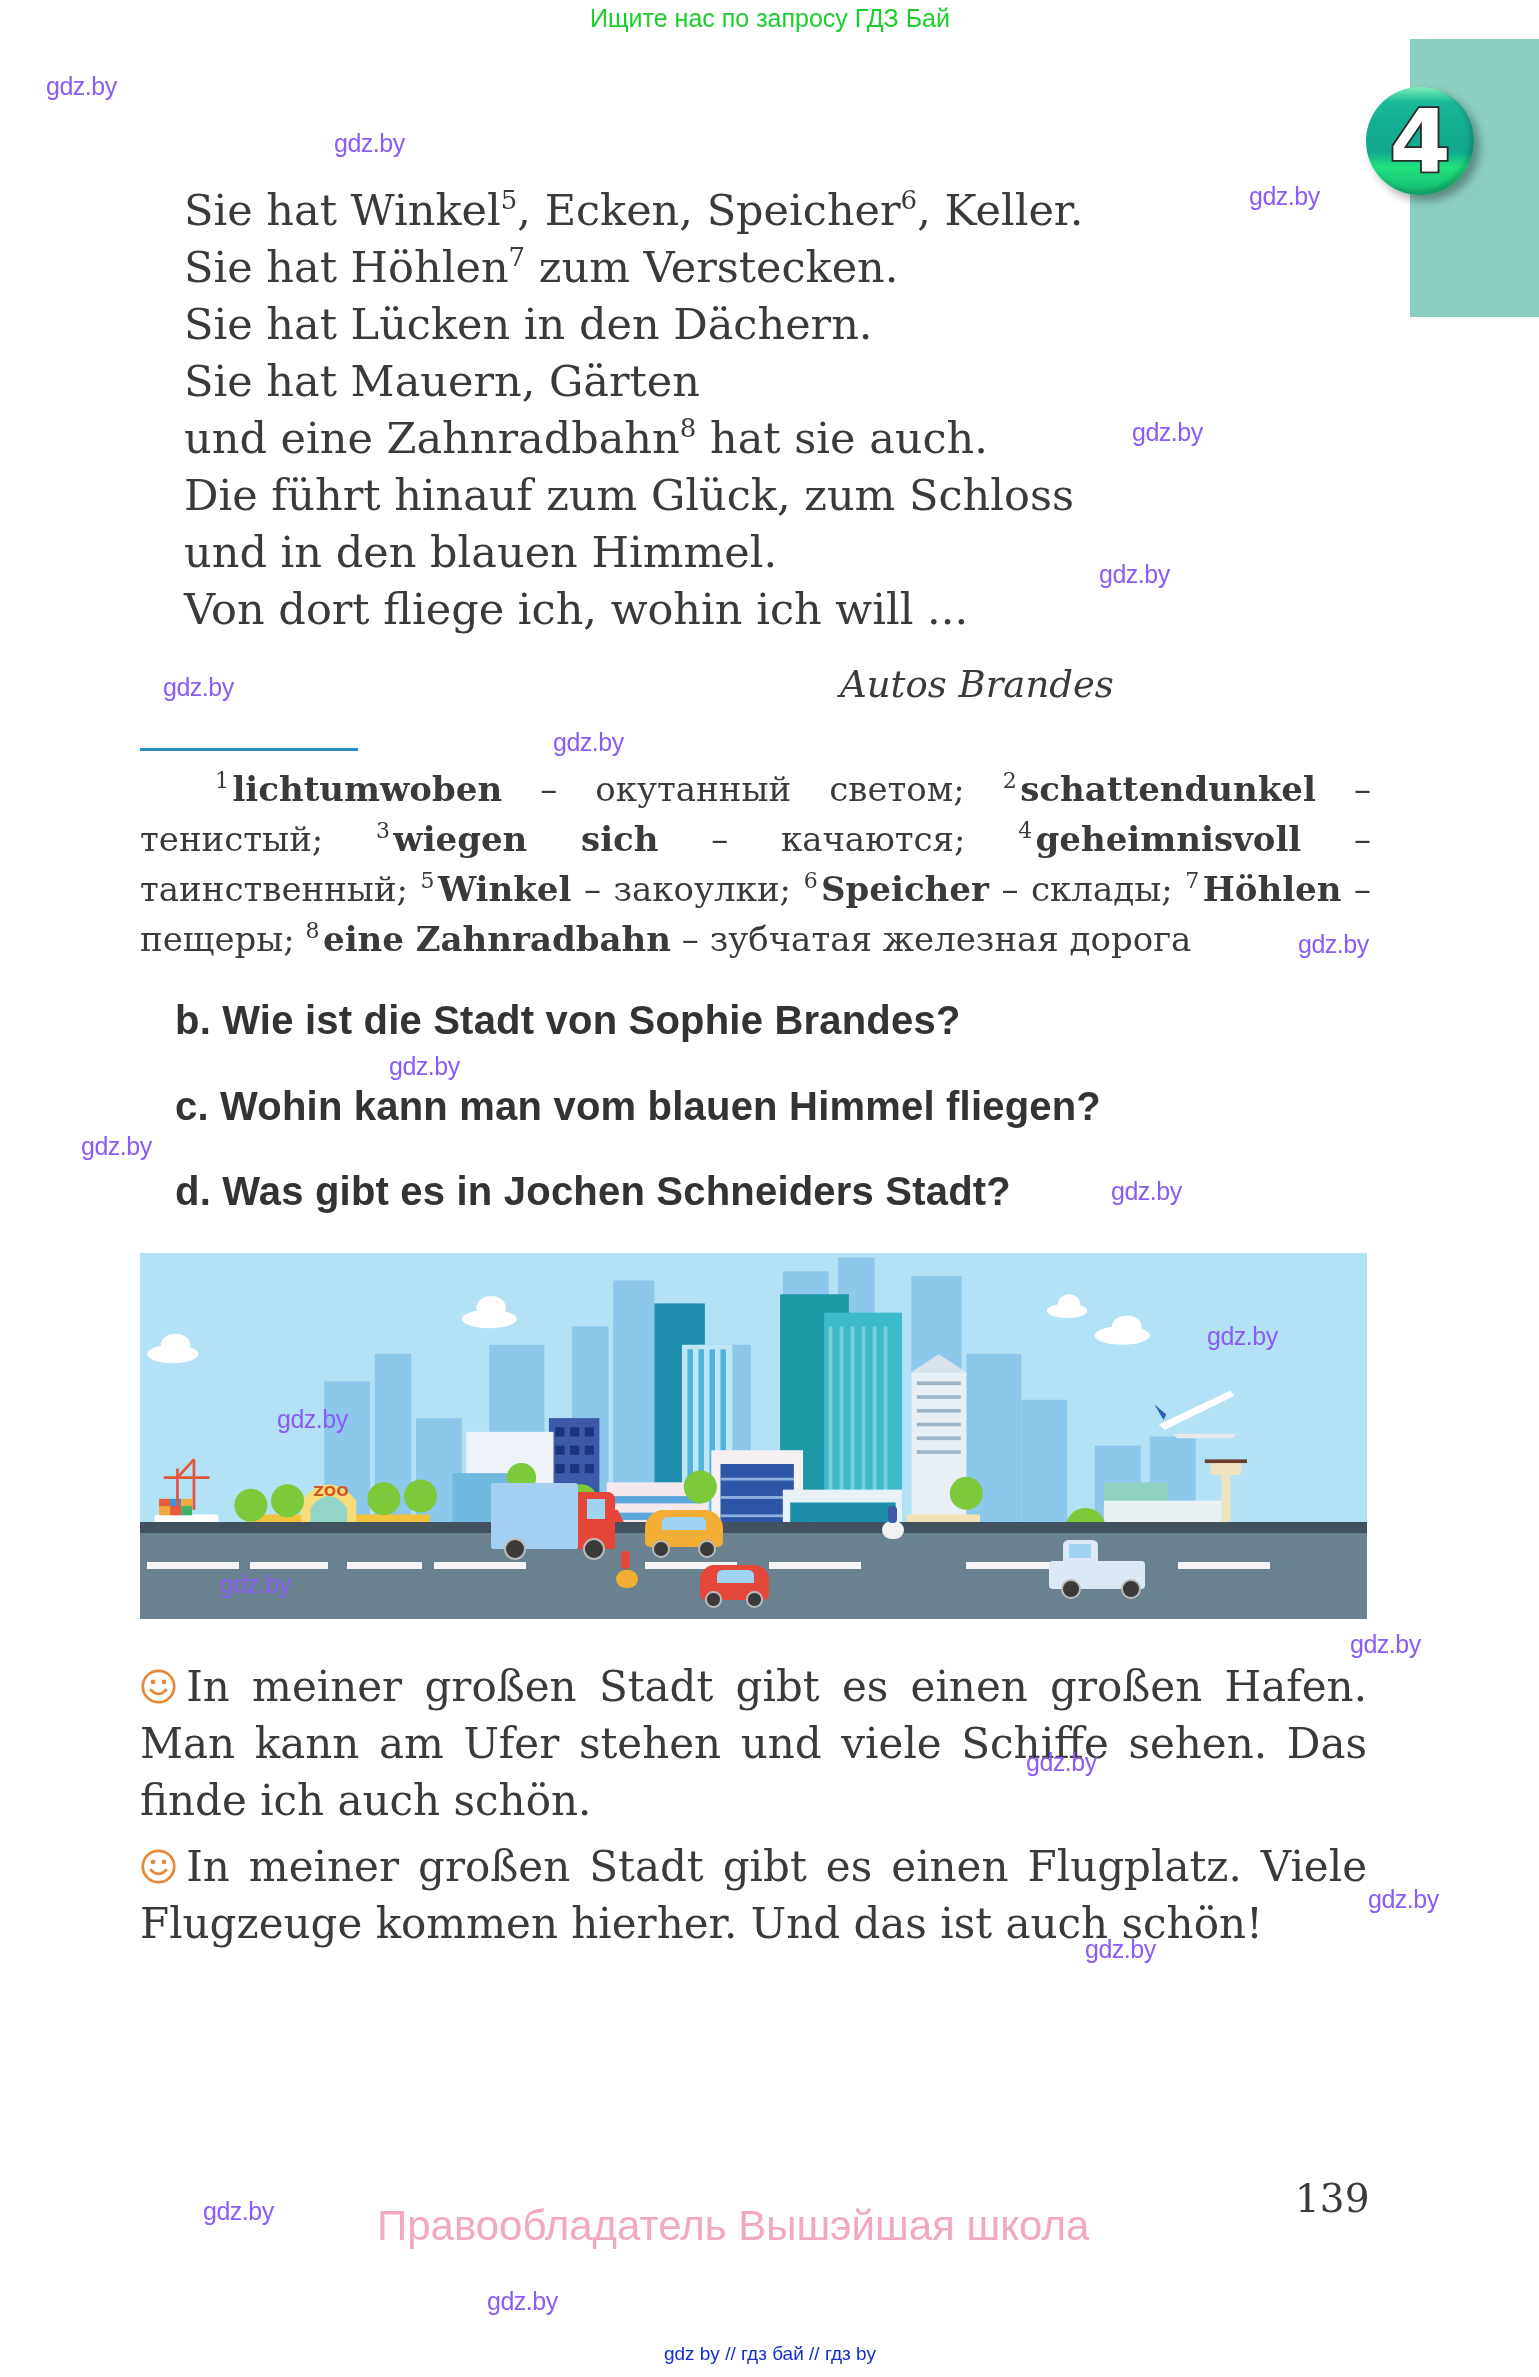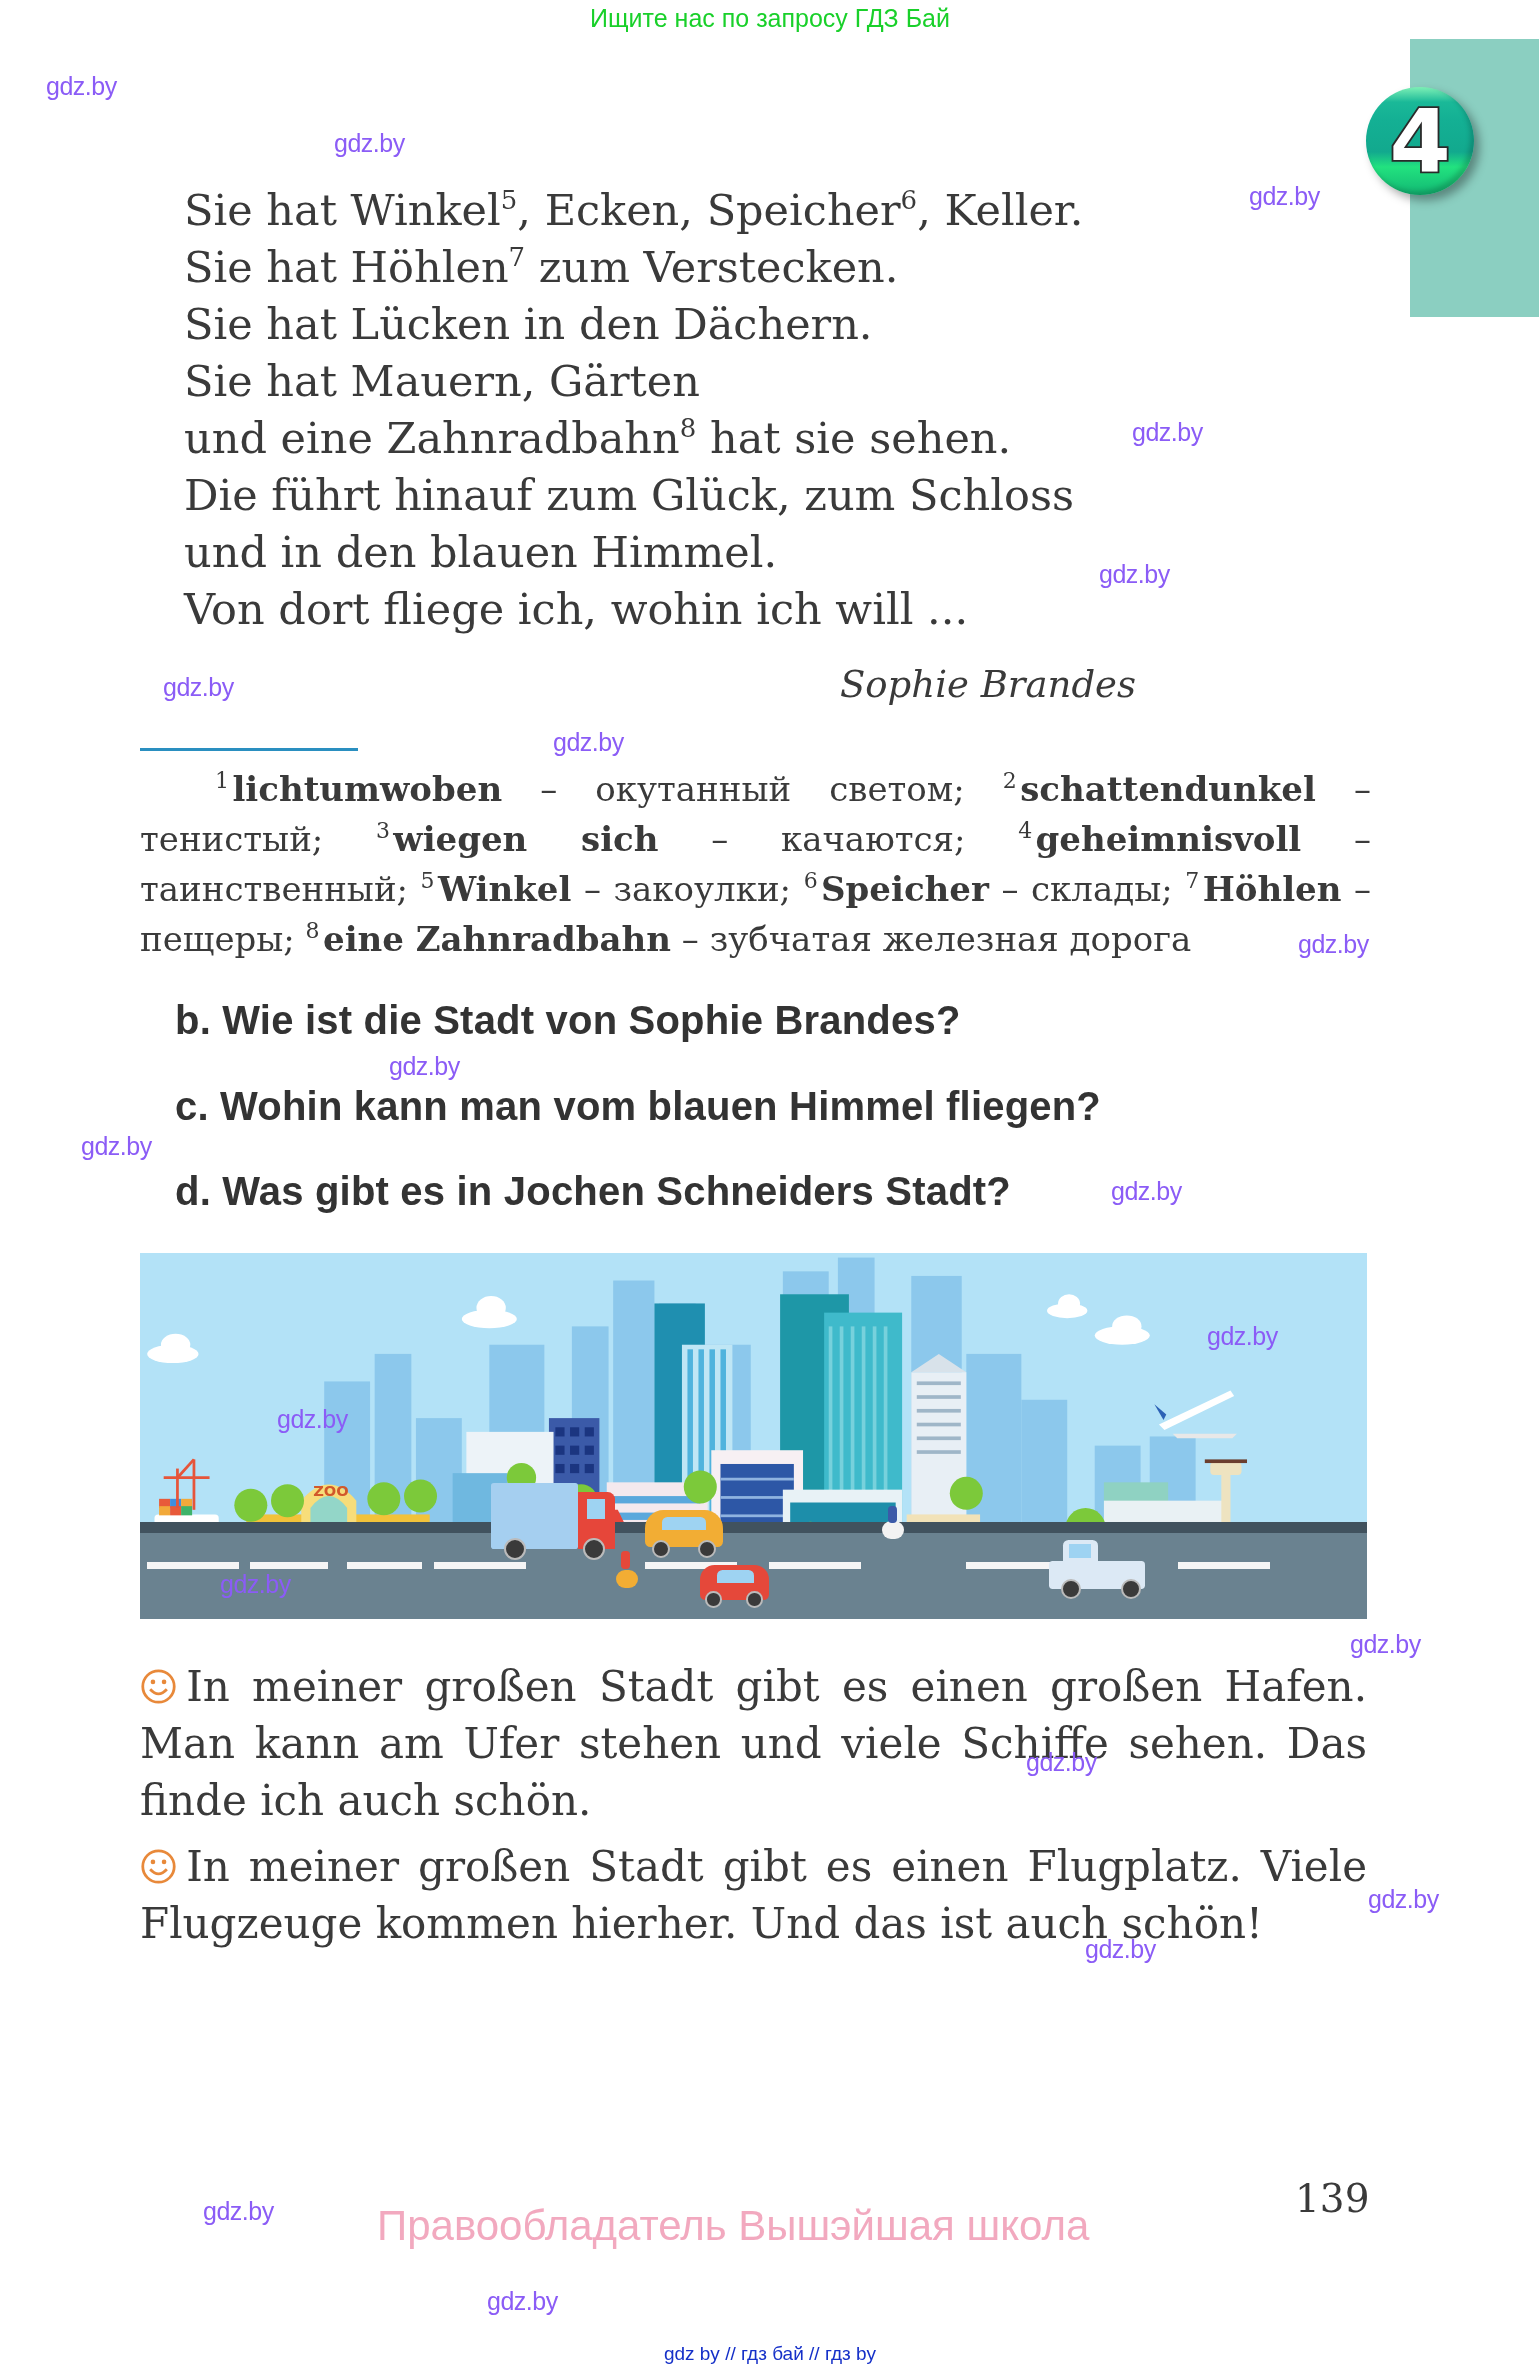--- a/index.html
+++ b/index.html
@@ -64,26 +64,26 @@
 <div class="abs chapter-tab"></div>
 <div class="abs chapter-badge">
   <span>4</span>
 </div>
 
 <div class="abs poem serif">
   <div class="line"><span>Sie hat Winkel</span><sup>5</sup><span>, Ecken, Speicher</span><sup>6</sup><span>, Keller.</span></div>
   <div class="line"><span>Sie hat Höhlen</span><sup>7</sup><span> zum Verstecken.</span></div>
   <div class="line">Sie hat Lücken in den Dächern.</div>
   <div class="line">Sie hat Mauern, Gärten</div>
-  <div class="line"><span>und eine Zahnradbahn</span><sup>8</sup><span> hat sie sehen.</span></div>
+  <div class="line"><span>und eine Zahnradbahn</span><sup>8</sup><span> hat sie auch.</span></div>
   <div class="line">Die führt hinauf zum Glück, zum Schloss</div>
   <div class="line">und in den blauen Himmel.</div>
   <div class="line">Von dort fliege ich, wohin ich will ...</div>
 </div>
-<div class="abs byline serif">Sophie Brandes</div>
+<div class="abs byline serif">Autos Brandes</div>
 
 <div class="abs fn-rule"></div>
 <div class="abs footnotes serif">
   <div class="fn-first"><span><sup>1</sup> <b>lichtumwoben</b> <span>–</span> <span>окутанный светом;</span></span> <span><sup>2</sup> <b>schattendunkel</b> <span>–</span> <span>тенистый;</span></span> <span><sup>3</sup> <b>wiegen sich</b> <span>–</span> <span>качаются;</span></span> <span><sup>4</sup> <b>geheimnisvoll</b> <span>–</span> <span>таинственный;</span></span> <span><sup>5</sup> <b>Winkel</b> <span>–</span> <span>закоулки;</span></span> <span><sup>6</sup> <b>Speicher</b> <span>–</span> <span>склады;</span></span> <span><sup>7</sup> <b>Höhlen</b> <span>–</span> <span>пещеры;</span></span> <span><sup>8</sup> <b>eine Zahnradbahn</b> <span>–</span> <span>зубчатая железная дорога</span></span></div>
 </div>
 
 <div class="abs question sans q-b">b. Wie ist die Stadt von Sophie Brandes?</div>
 <div class="abs question sans q-c">c. Wohin kann man vom blauen Himmel fliegen?</div>
 <div class="abs question sans q-d">d. Was gibt es in Jochen Schneiders Stadt?</div>
 

